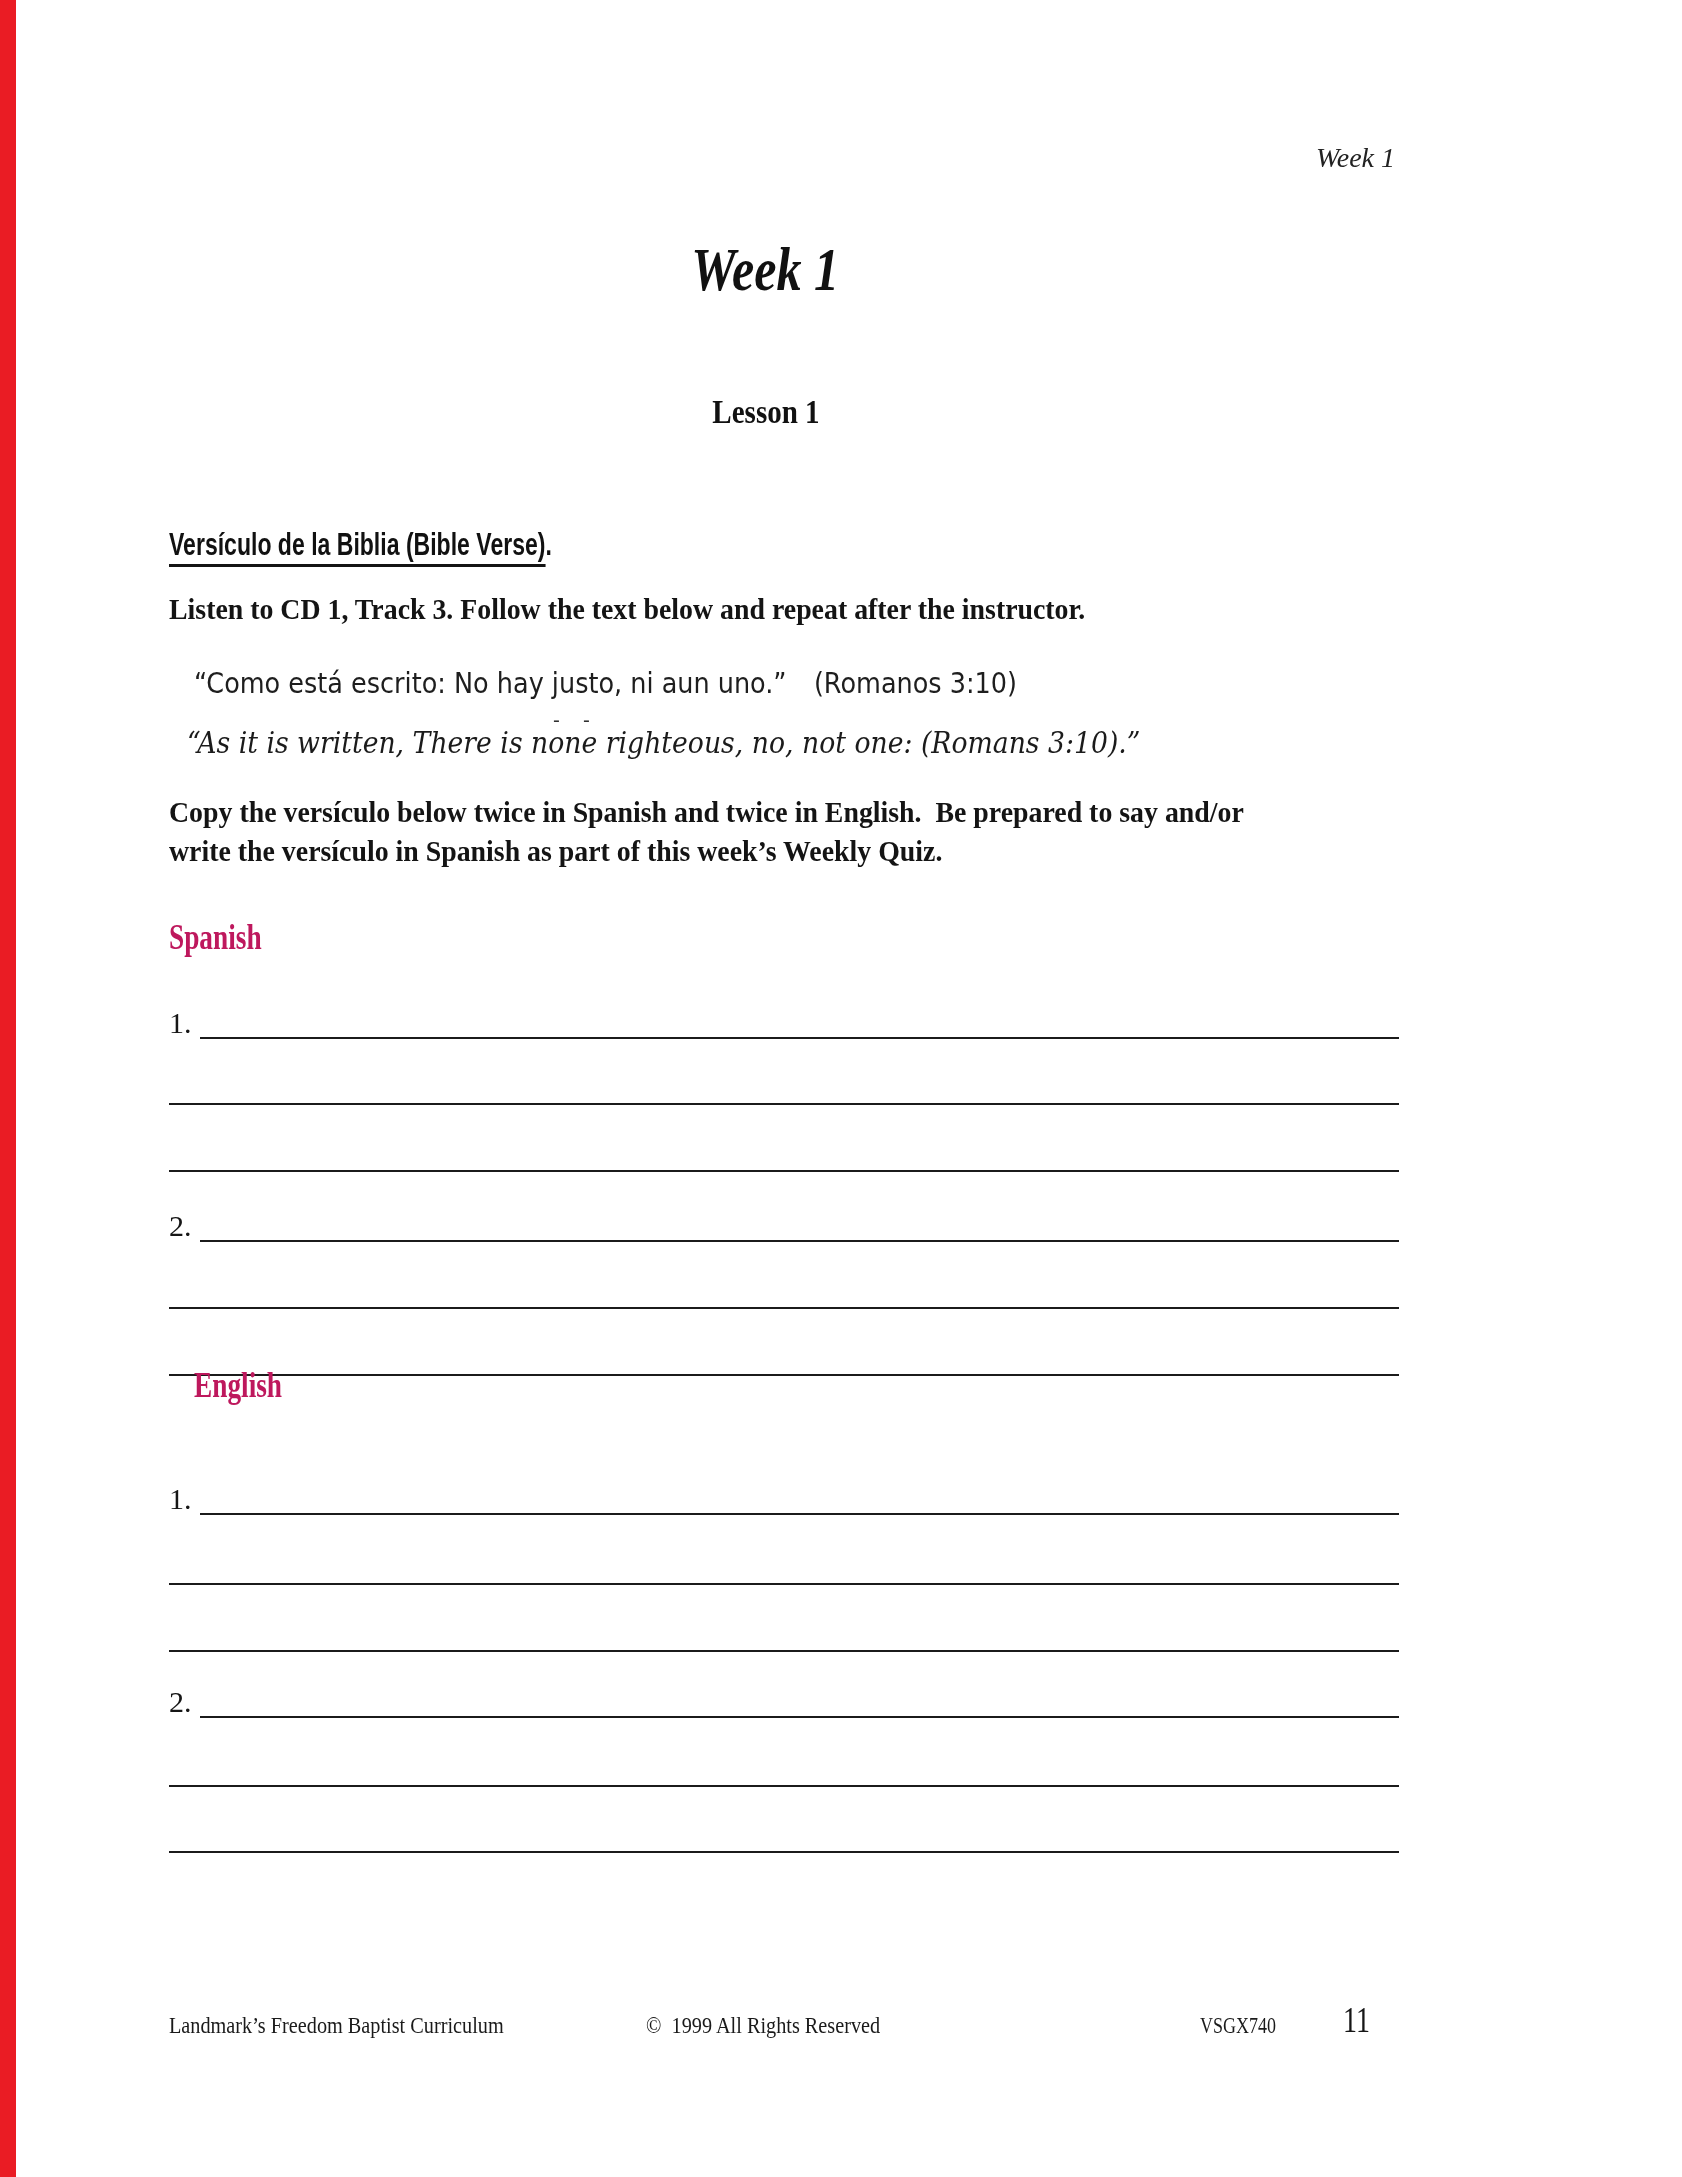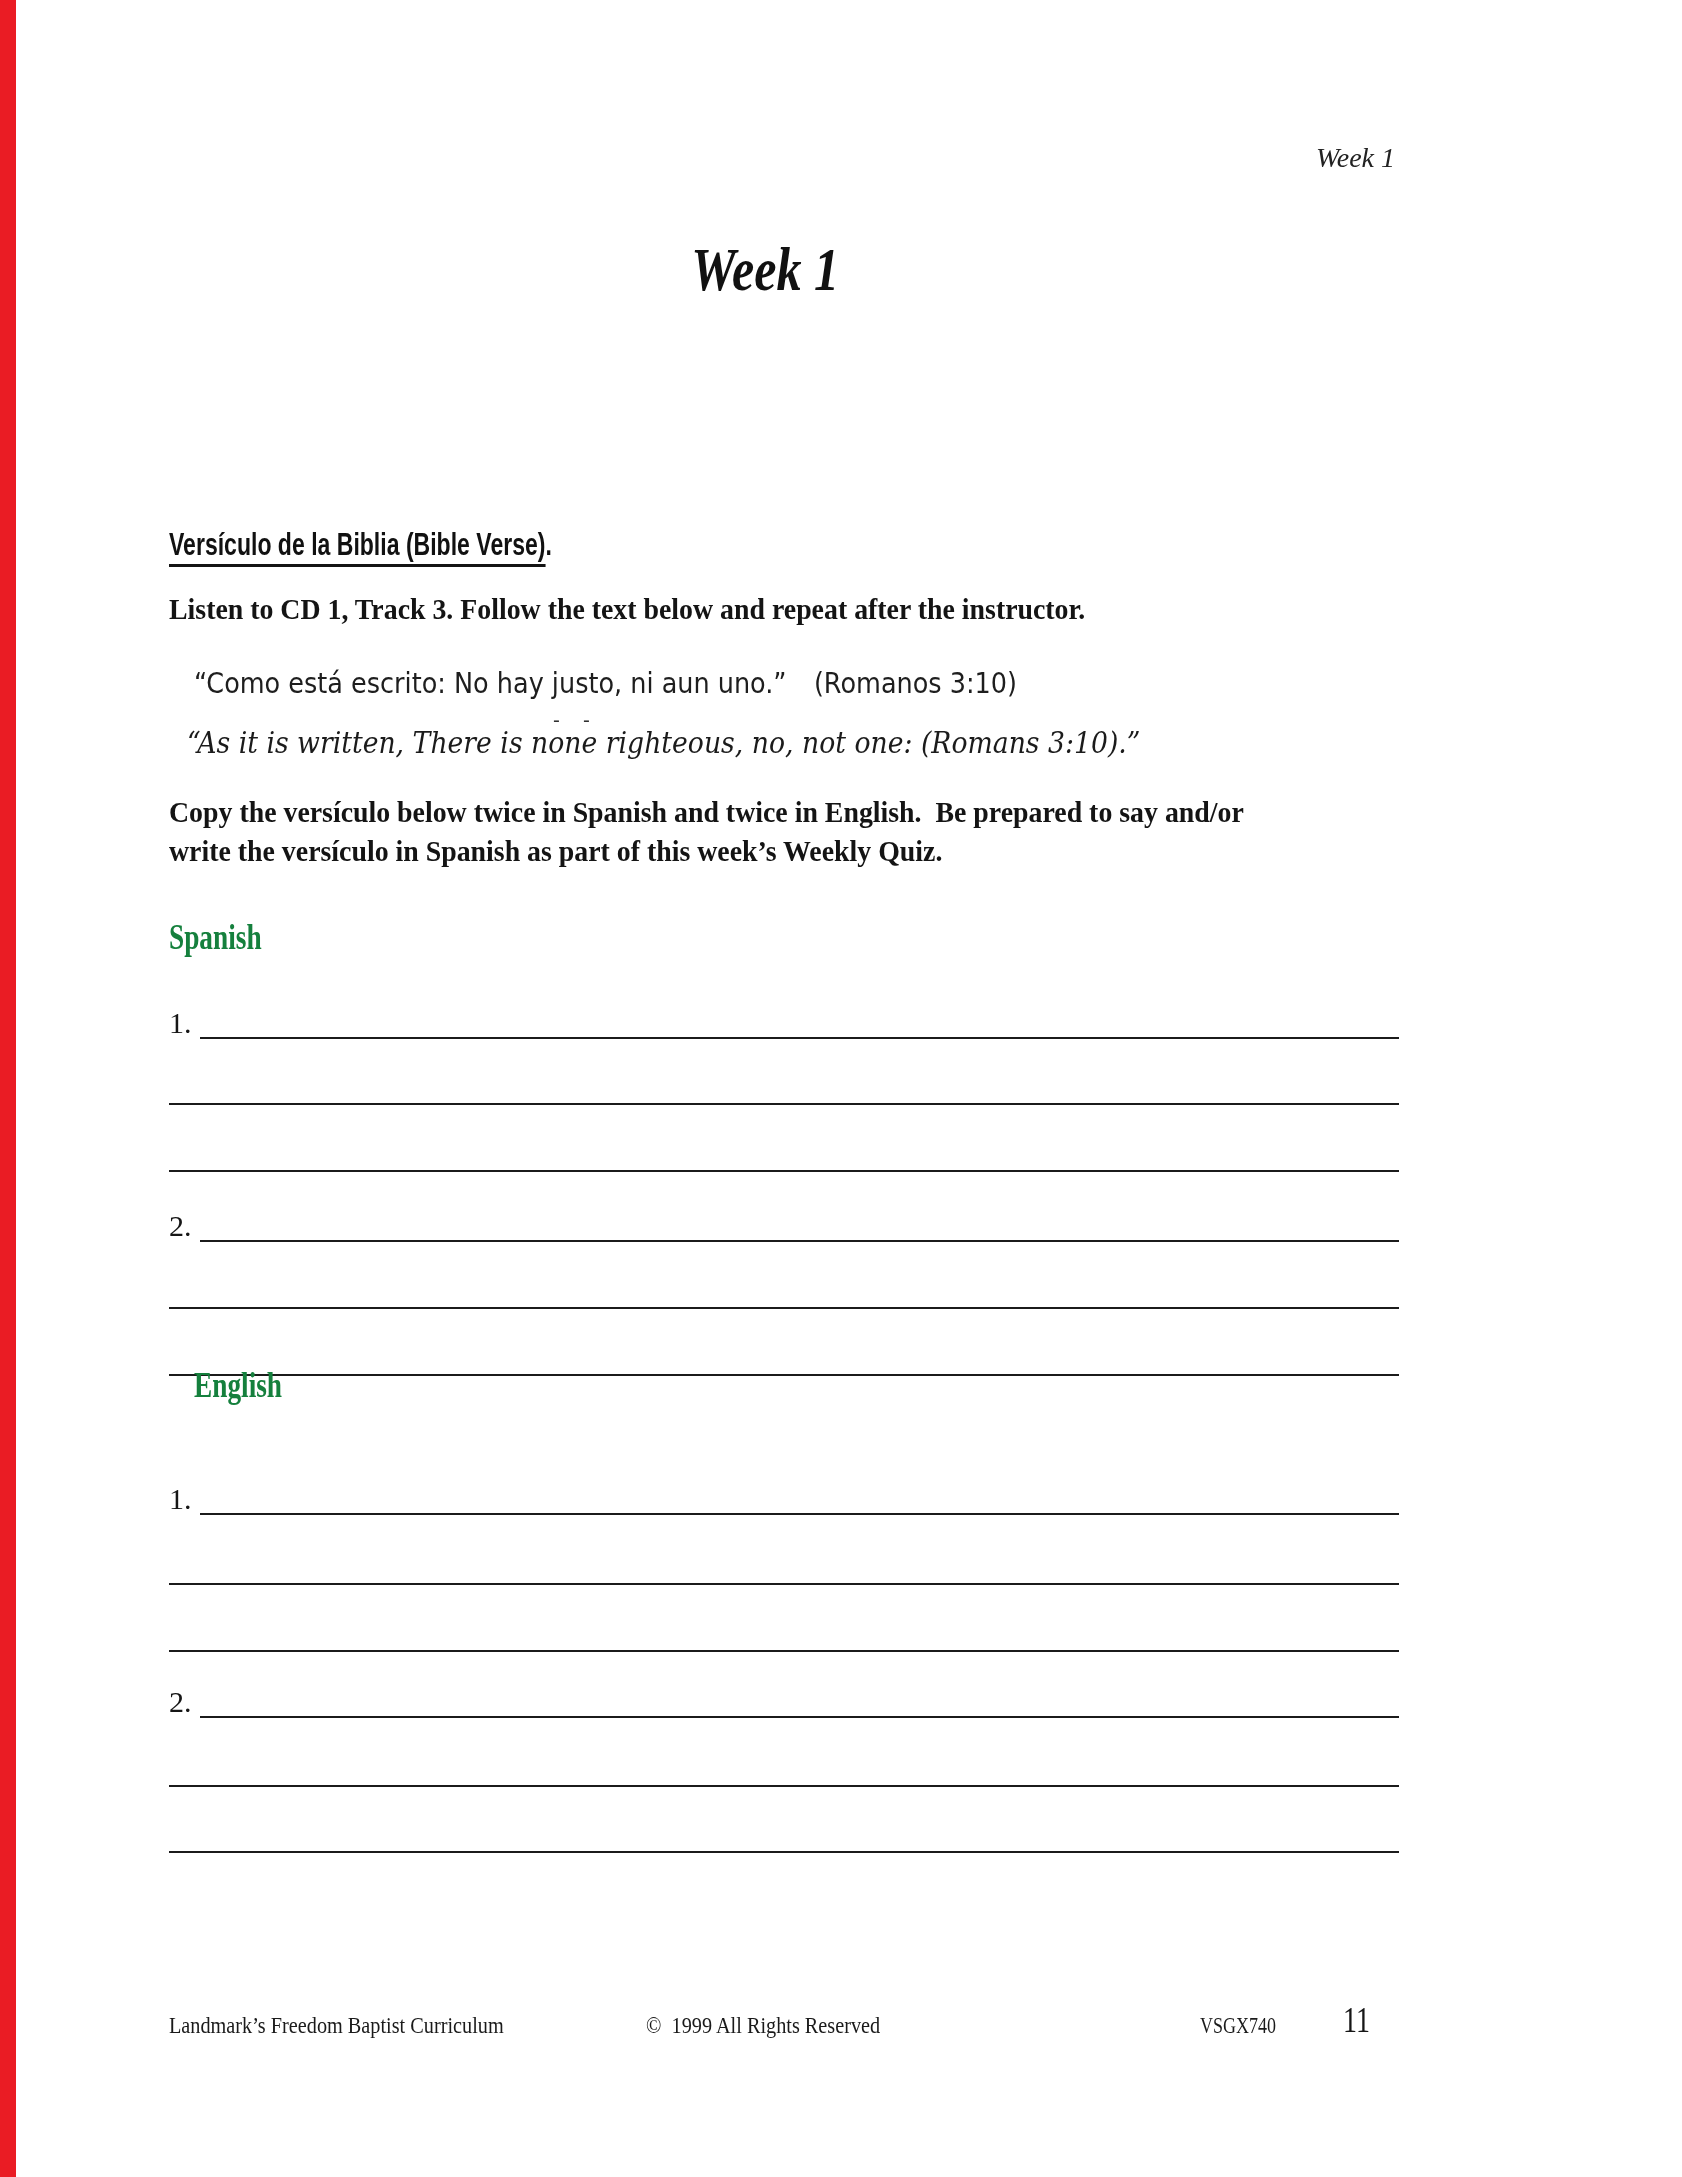--- a/index.html
+++ b/index.html
@@ -71,21 +71,21 @@
     left:187px; top:726px;
     font-family:"DejaVu Serif", serif;
     font-style:italic;
     font-size:29px; color:#1b1b1b;
     transform:scaleX(0.92); transform-origin:left center;
     white-space:pre;
   }
   .copy1{ left:169px; top:796px; }
   .copy2{ left:169px; top:835px; }
   .sec-label{
-    font-size:35px; font-weight:bold; color:#15803d;
+    font-size:35px; font-weight:bold; color:#be185d;
   }
   .sec-label span{
     display:inline-block;
     transform:scaleX(0.78); transform-origin:left center;
   }
   .label-es{ left:169px; top:918px; }
   .label-en{ left:169px; top:1366px;margin-left:25px; }
   .num-row{
     left:169px; width:1230px; height:35px;
     display:flex; align-items:stretch;
@@ -125,20 +125,23 @@
 <div class="page">
 
   <div class="abs red-stripe"></div>
 
   <div class="abs running-header">Week 1</div>
 
   <div class="abs title-wrap">
     <span class="title">Week 1</span>
   </div>
 
+  <div class="abs lesson-wrap">
+    <span class="lesson">Lesson 1</span>
+  </div>
 
   <div class="abs vheading"><span class="underlined">Versículo de la Biblia (Bible Verse)</span><span>.</span></div>
 
   <div class="abs bold-serif listen">Listen to CD 1, Track 3. Follow the text below and repeat after the instructor.</div>
 
   <div class="abs verse-es"><span>“Como está escrito: No hay justo, ni aun uno.”</span><span class="ref">(Romanos 3:10)</span></div>
 
   <div class="abs scan-marks">- -</div>
 
   <div class="abs verse-en">“As it is written, There is none righteous, no, not one: (Romans 3:10).”</div>

